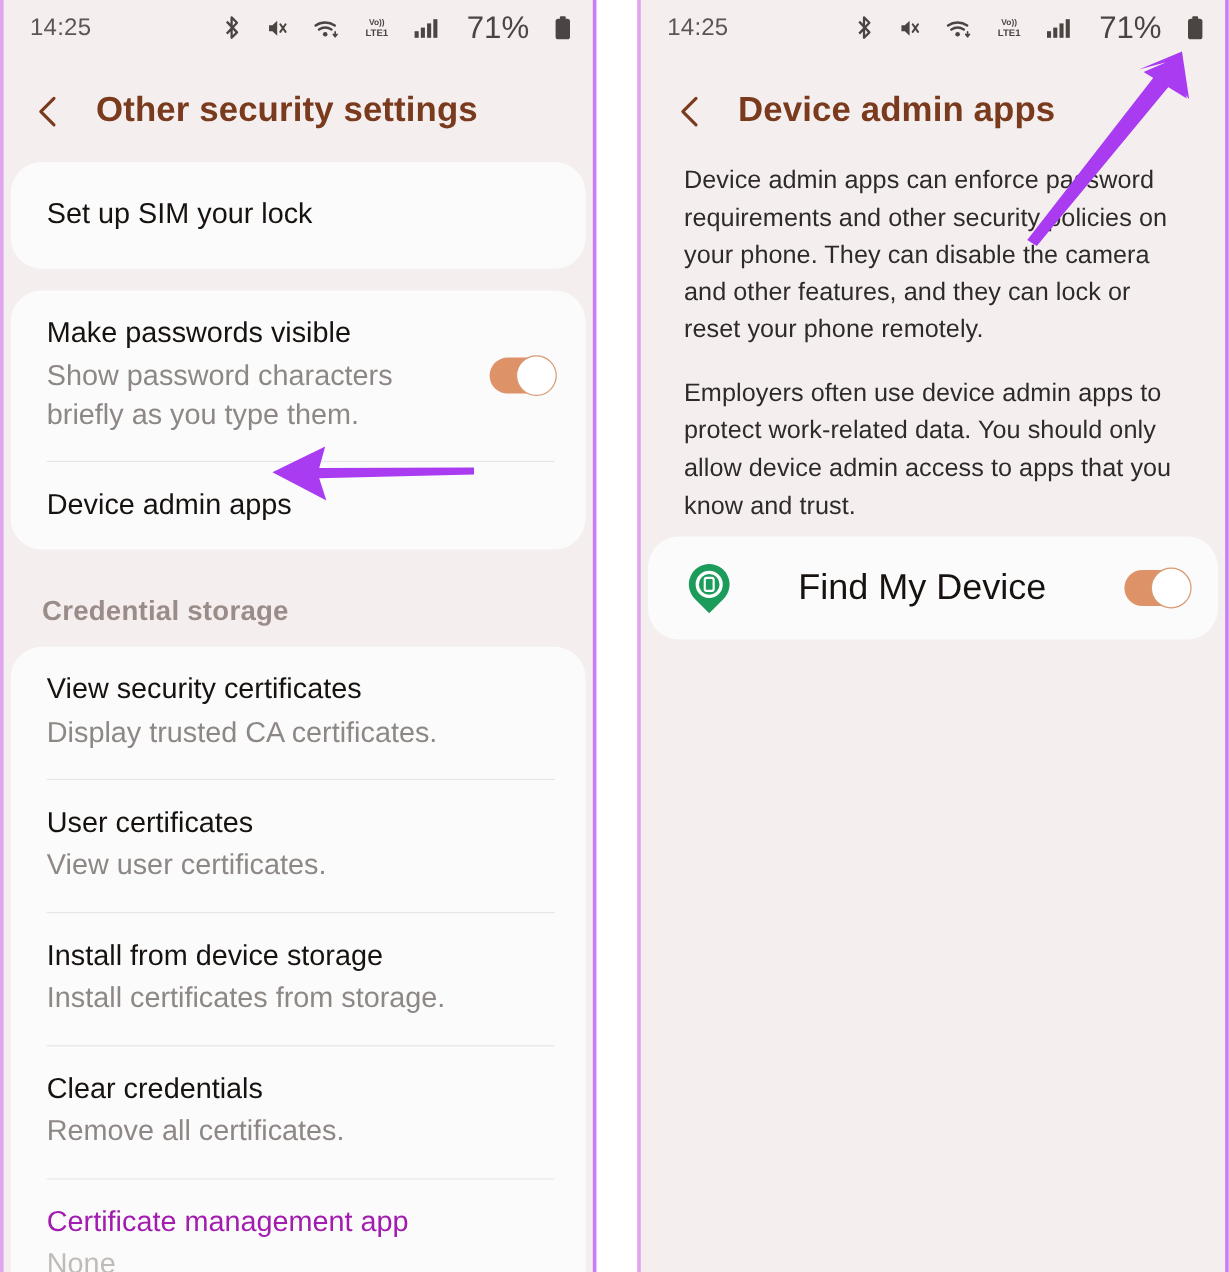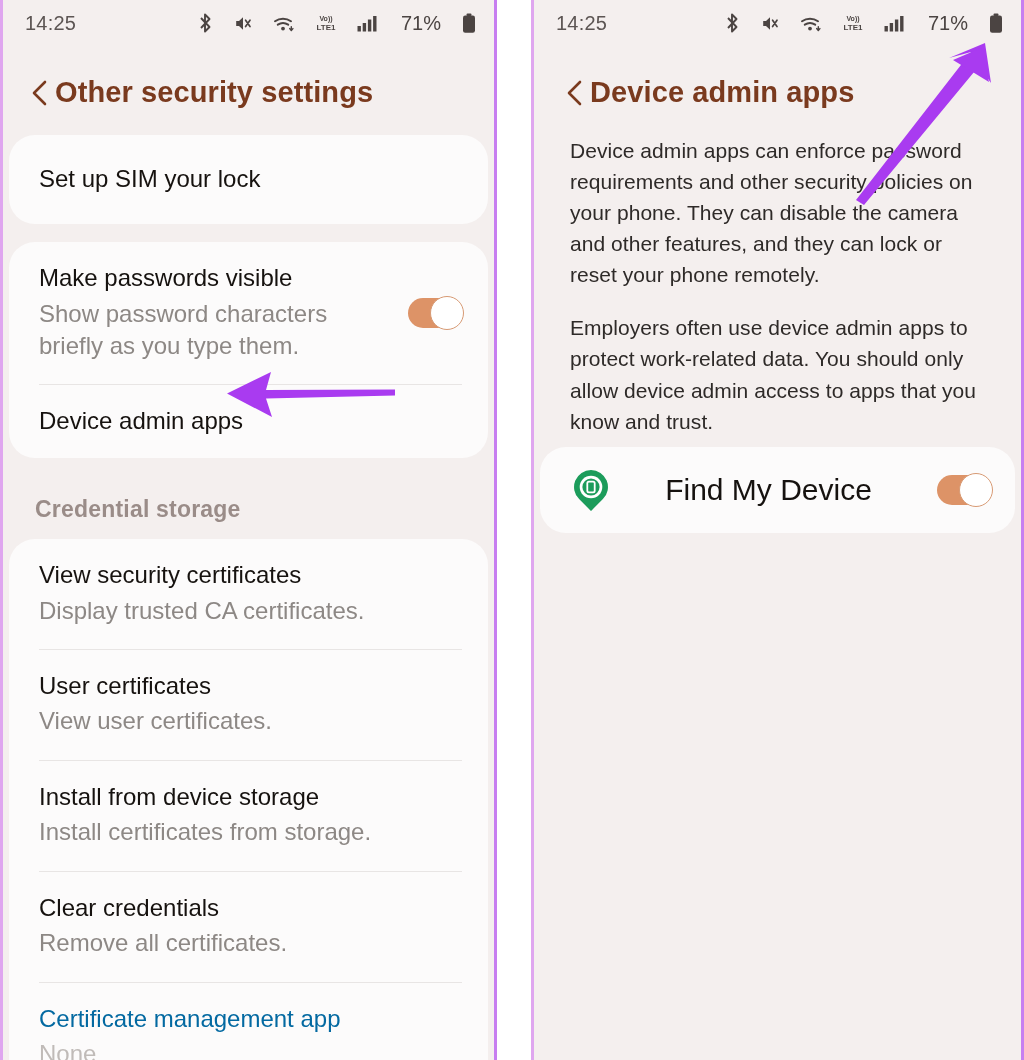--- a/index.html
+++ b/index.html
@@ -24,40 +24,40 @@
 
   
   .statusbar {
     position: relative; height: 46px;
     display: flex; align-items: center;
     padding: 0 18px 0 22px;
   }
   .clock { font-size: 20px; color: #5c5553; letter-spacing: .2px; }
   .sb-icons { margin-left: auto; display: flex; align-items: center; gap: 20px; }
   .sb-icons svg { display: block; }
-  .batt-pct { font-size: 20px; color: #4b4442; margin: 0 1px 0 3px; }
-
-  
-  .header { display: flex; align-items: center; padding: 30px 0 26px 24px; gap: 2px; text-align: center; }
+  .batt-pct { font-size: 26px; color: #4b4442; margin: 0 1px 0 3px; }
+
+  
+  .header { display: flex; align-items: center; padding: 30px 0 26px 24px; gap: 27px; text-align: center; }
   .back { width: 26px; height: 30px; flex: none; cursor: pointer; }
   .back svg { display: block; }
   .title { font-size: 29px; font-weight: bold; color: #7a3a1e; letter-spacing: .1px; }
 
   
   .card {
     background: #fcfbfb;
     border-radius: 26px;
     margin: 0 6px 18px 6px;
     overflow: hidden;
   }
   .row { padding: 22px 26px 22px 30px; position: relative; display: flex; align-items: center; }
   .row .texts { flex: 1 1 auto; min-width: 0; }
   .row-title { font-size: 24px; color: #16120f; line-height: 1.2; }
   .row-sub { font-size: 24px; color: #8d8885; line-height: 1.34; margin-top: 5px; }
-  .row.disabled .row-title { color: #0369a1; }
+  .row.disabled .row-title { color: #a21caf; }
   .row.disabled .row-sub   { color: #c0bbb8; }
   .divider { height: 1px; background: #e8e5e4; margin: 0 26px 0 30px; }
   .section-label {
     font-size: 23px; color: #9a8c88; font-weight: bold;
     padding: 20px 0 16px 32px; letter-spacing: .2px;
   }
 
   
   .toggle { width: 54px; height: 30px; flex: none; position: relative; cursor: pointer; margin-left: 14px; }
   .toggle .track {

